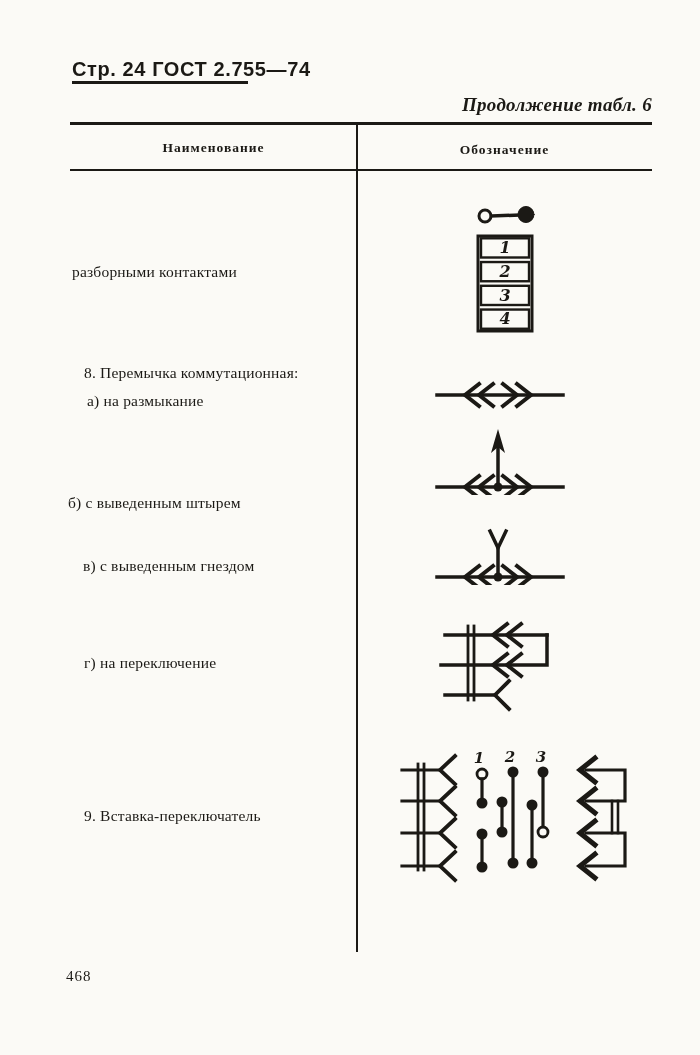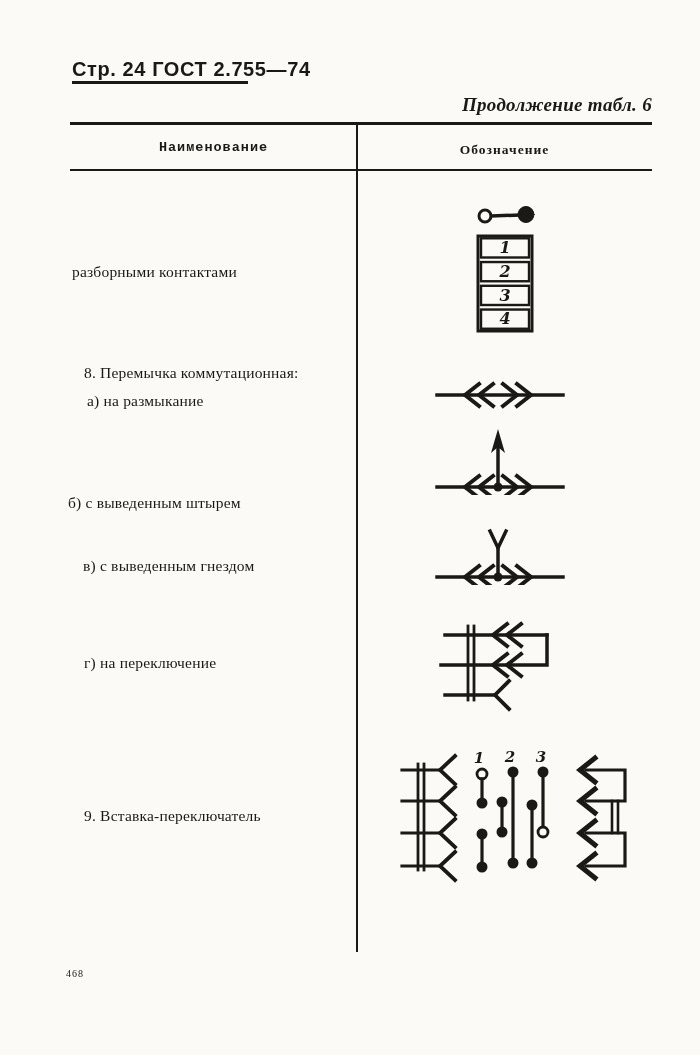--- a/index.html
+++ b/index.html
@@ -25,27 +25,27 @@
     white-space:nowrap;
     margin-left:40px;
   }
   .rule-top{left:70px;top:122px;width:582px;height:3px;background:#1b1915;}
   .rule-hdr{left:70px;top:169px;width:582px;height:2px;background:#1b1915;}
   .col-div{left:356px;top:122px;width:2px;height:830px;background:#1b1915;}
   .col-hdr{
     font-size:13.5px;font-weight:600;letter-spacing:1px;
     text-align:center;white-space:nowrap;
   }
-  .col-hdr.name{left:70px;top:140px;width:287px;font-family:Liberation Mono, monospace;}
+  .col-hdr.name{left:70px;top:140px;width:287px;}
   .col-hdr.desig{left:357px;top:142px;width:295px;}
   .rowtext{font-size:15.5px;letter-spacing:.2px;white-space:nowrap;}
   .r1{left:72px;top:262px;width:274px;white-space:normal;}
   .r1 .l1{text-indent:17px;word-spacing:6px;white-space:nowrap;}
   .r1 .l2{margin-top:1px;}
-  .pagenum{left:66px;top:968px;font-size:10px;letter-spacing:1px;}
+  .pagenum{left:66px;top:968px;font-size:15px;letter-spacing:1px;}
   svg{display:block;}
   svg .ink{stroke:#1b1915;fill:none;}
   svg text{fill:#1b1915;stroke:none;font-family:"DejaVu Serif", serif;font-style:italic;font-weight:bold;}
 </style>
 </head>
 <body>
 
 <div class="page">
 
   <div class="abs hdr-left">Стр. 24 ГОСТ 2.755—74</div>

